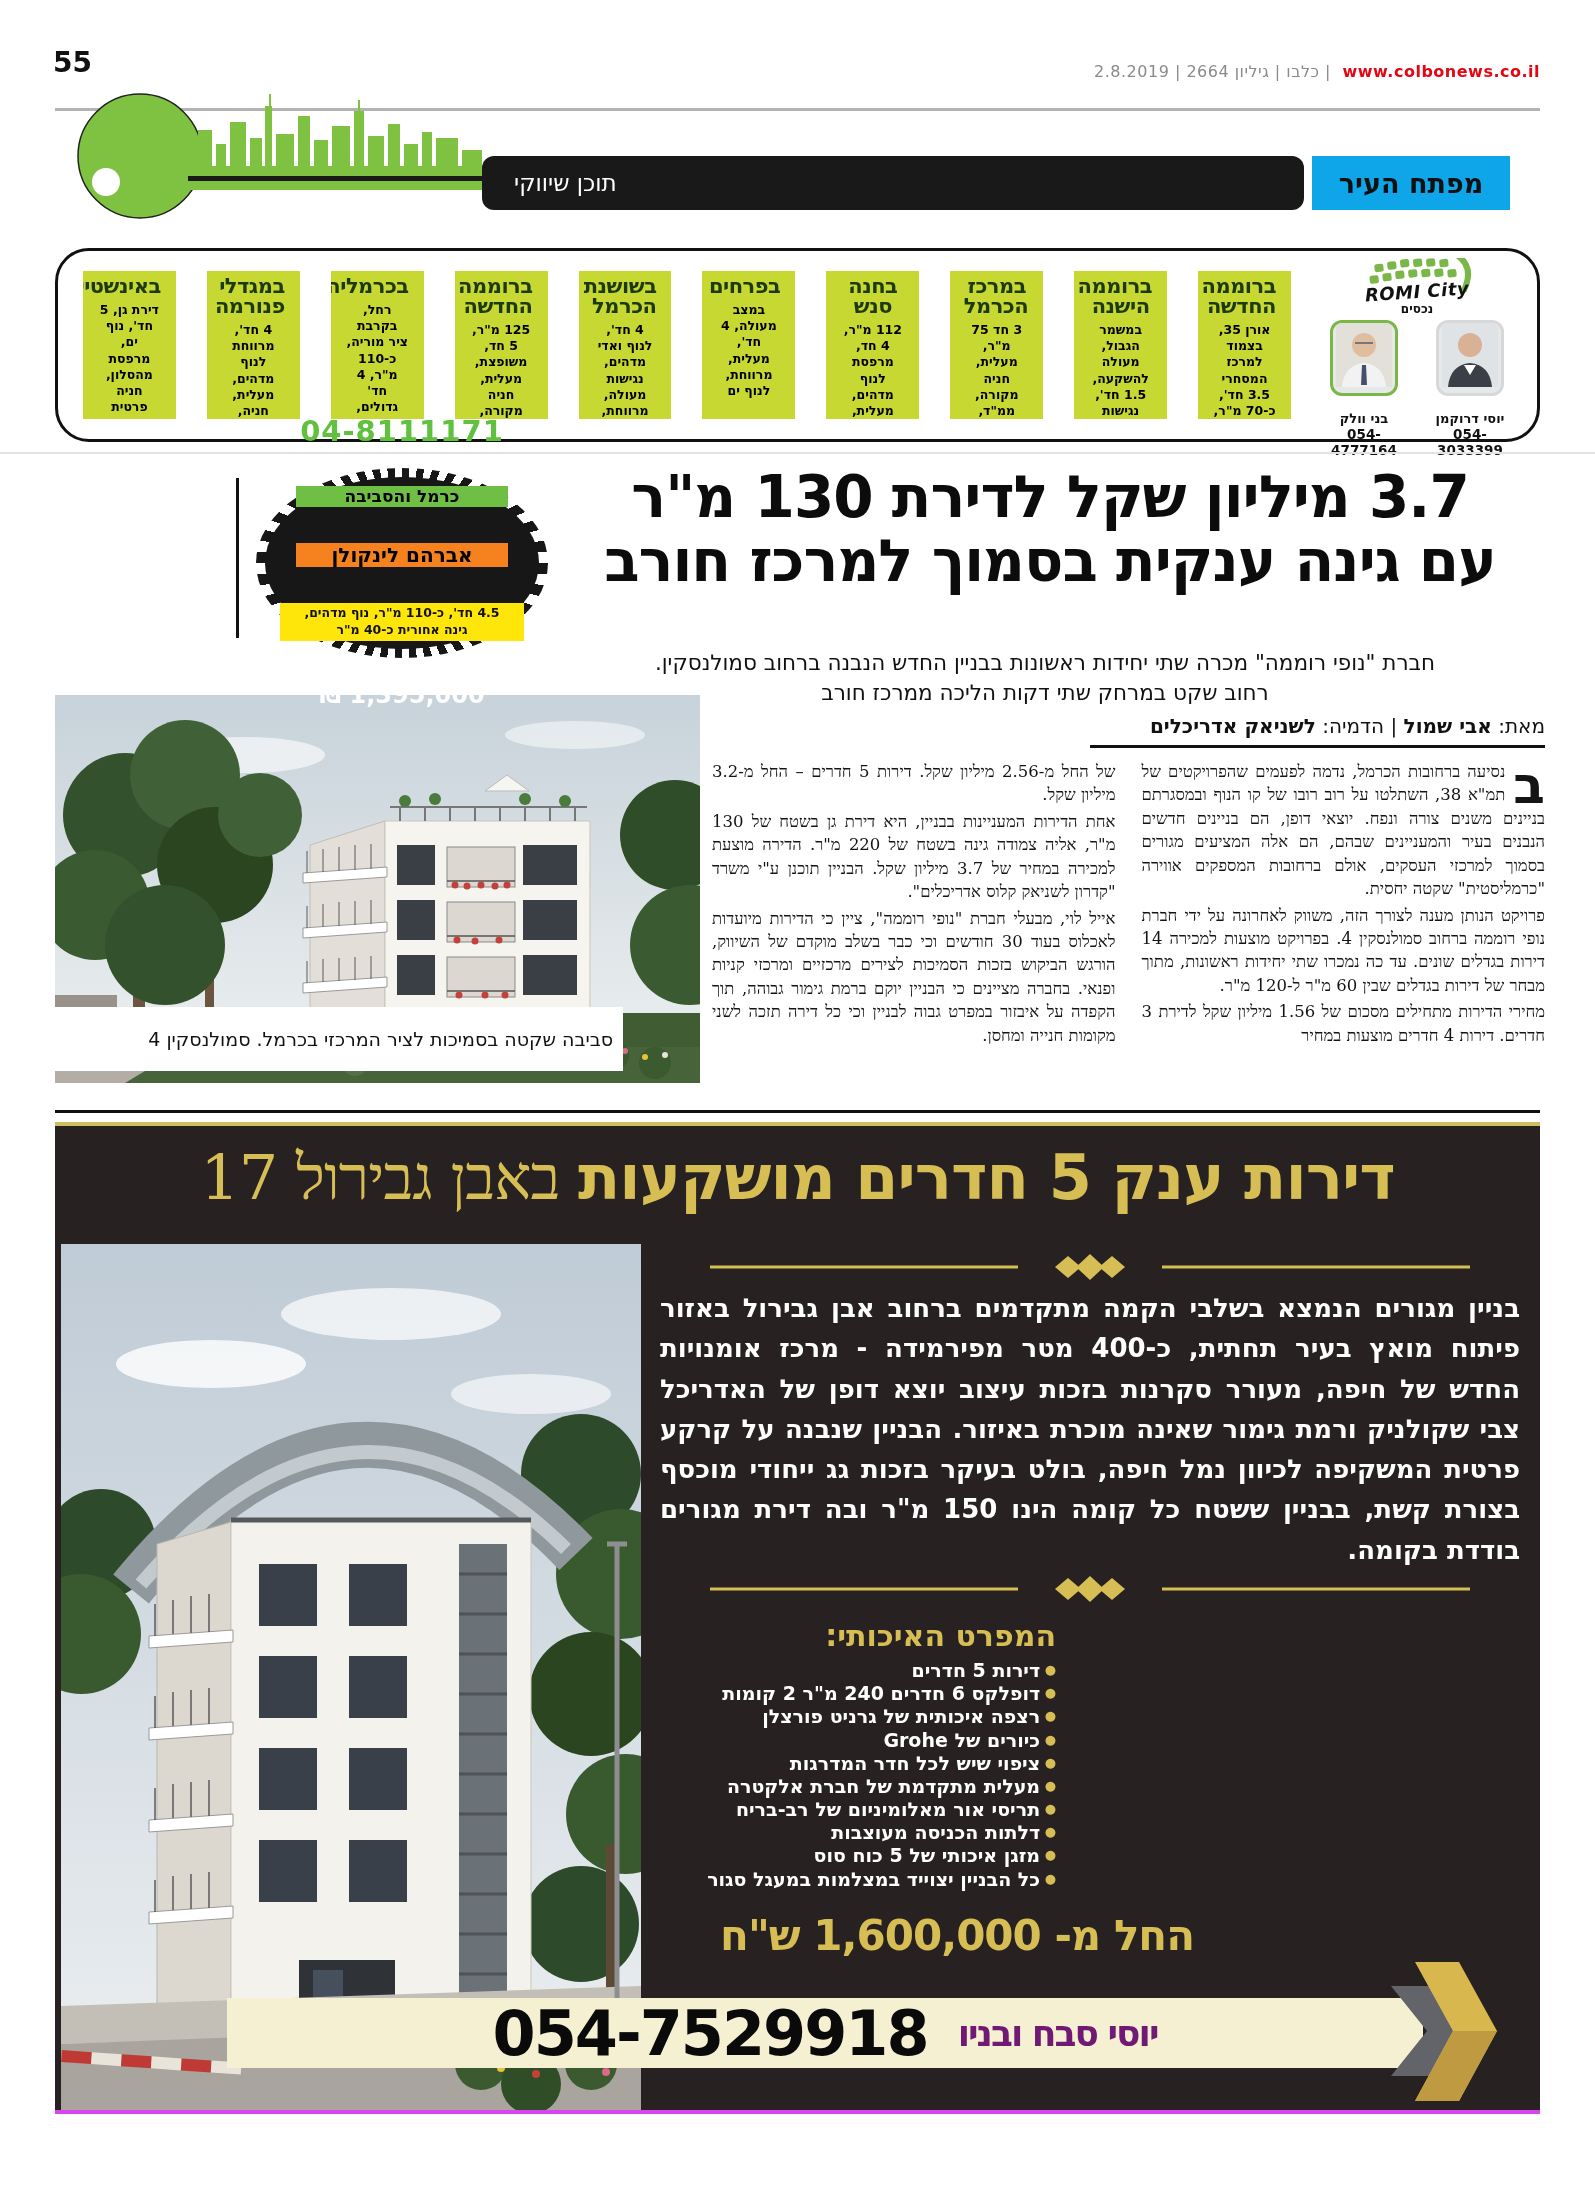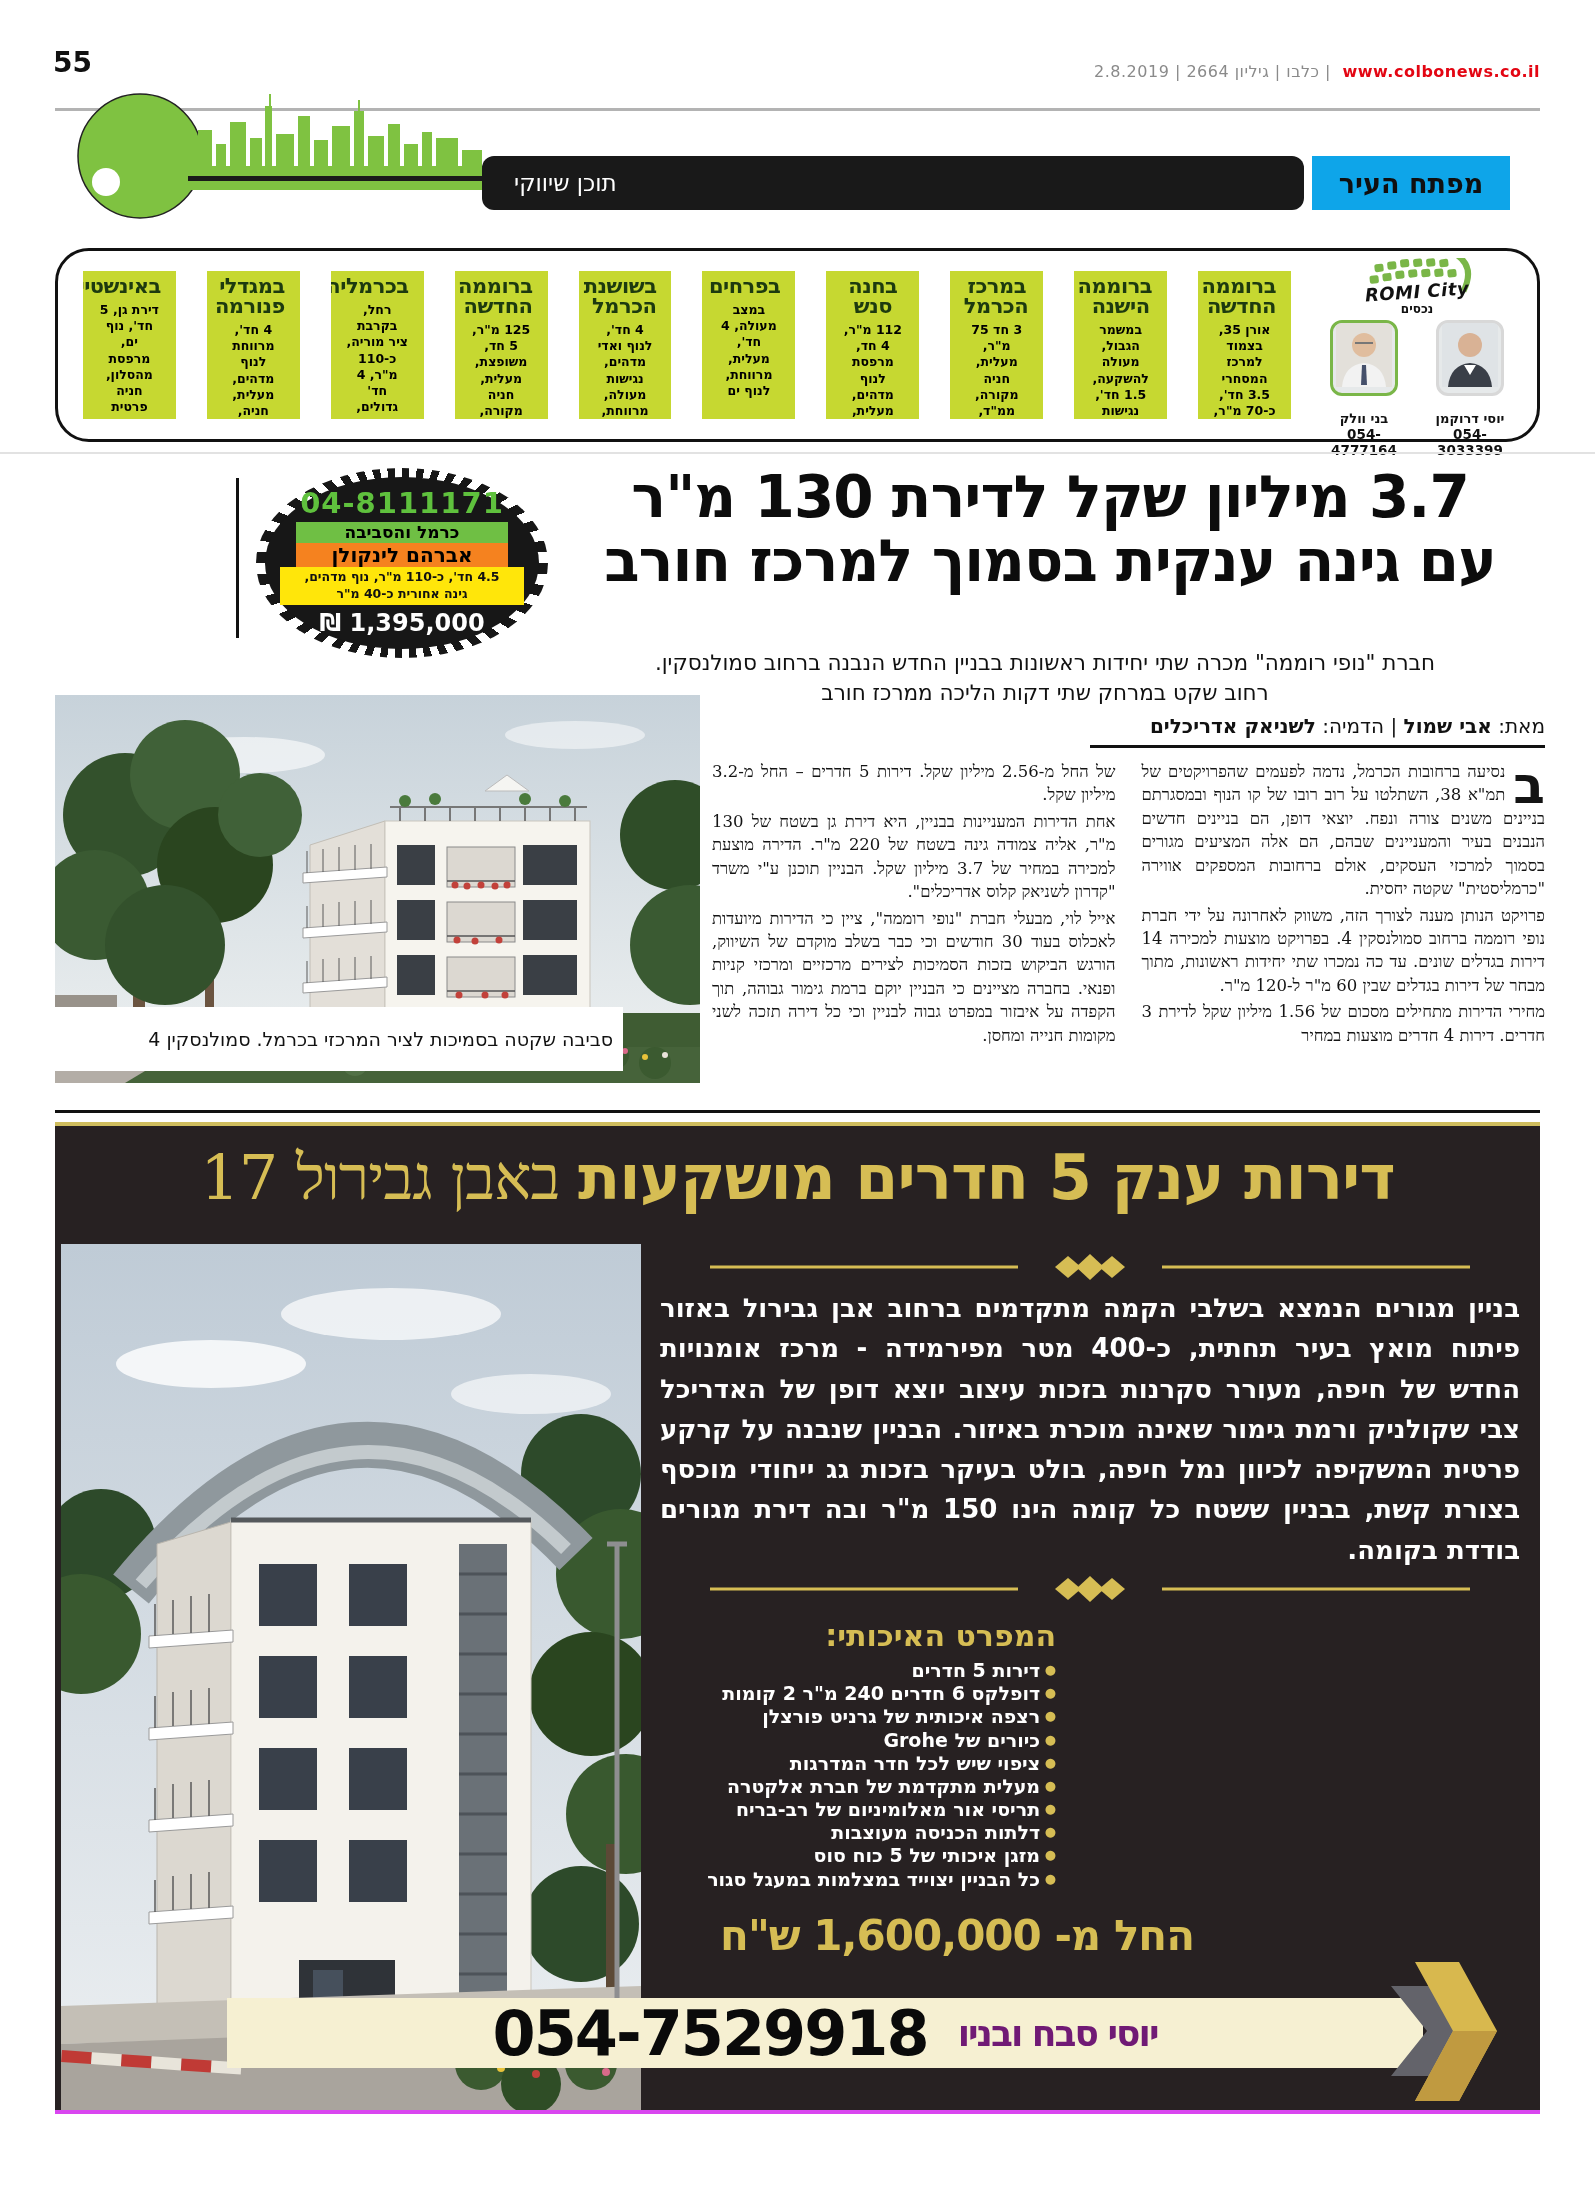--- a/index.html
+++ b/index.html
@@ -39,21 +39,21 @@
   .red-ad-title{background:#e8362d;color:#ffe60a;font-weight:bold;font-size:20px;text-align:center;padding:4px 0;}
   .red-ad-body{padding:5px 2px 3px;text-align:center;color:#d21c24;font-weight:bold;font-size:14.5px;line-height:1.3;}
   .red-ad-rule{height:2px;background:#d21c24;margin:5px 10px 3px;}
   .red-ad-phone{color:#000;font-size:24px;font-weight:bold;letter-spacing:-1px;direction:ltr;text-align:center;}
   .vrule{position:absolute;left:236px;top:478px;width:3px;height:160px;background:#111;}
   
   .badge{position:absolute;left:256px;top:468px;width:292px;height:190px;}
   .badge .spikes{position:absolute;inset:0;border-radius:50%;
         background:repeating-conic-gradient(#171717 0deg 4.5deg,rgba(0,0,0,0) 4.5deg 9deg);}
   .badge .core{position:absolute;inset:9px;border-radius:50%;background:#171717;}
-  .badge-inner{position:absolute;inset:0;z-index:2;display:flex;flex-direction:column;align-items:center;justify-content:center;text-align:center;}
+  .badge-inner{position:absolute;inset:0;z-index:2;display:flex;flex-direction:column;align-items:center;justify-content:center;text-align:center;gap:36px;}
   .badge-phone{color:#5fc13d;font-weight:bold;font-size:29px;line-height:1;letter-spacing:1px;direction:ltr;}
   .badge-area{background:#6fbf44;color:#000;font-weight:bold;font-size:17px;width:212px;line-height:1.25;margin-top:4px;}
   .badge-street{background:#f5821f;color:#000;font-weight:bold;font-size:20px;width:212px;line-height:1.2;}
   .badge-desc{background:#ffe60a;color:#111;font-weight:bold;font-size:12.5px;width:244px;line-height:1.35;padding:2px 0;}
   .badge-price{color:#fff;font-weight:bold;font-size:24px;margin-top:4px;direction:ltr;}
   
   .headline{position:absolute;left:555px;top:466px;width:990px;text-align:center;font-size:58px;font-weight:bold;
             color:#0c0c0c;line-height:1.1;letter-spacing:-1px;}
   .subhead{position:absolute;left:545px;top:648px;width:1000px;text-align:center;font-size:21.5px;line-height:1.4;color:#111;}
   .byline{position:absolute;left:1090px;top:714px;width:455px;border-bottom:3px solid #111;padding-bottom:7px;

